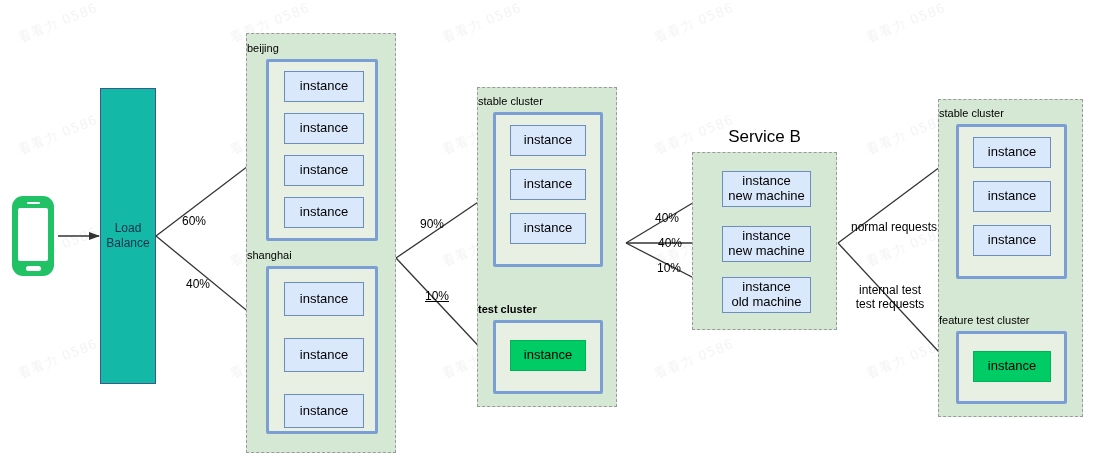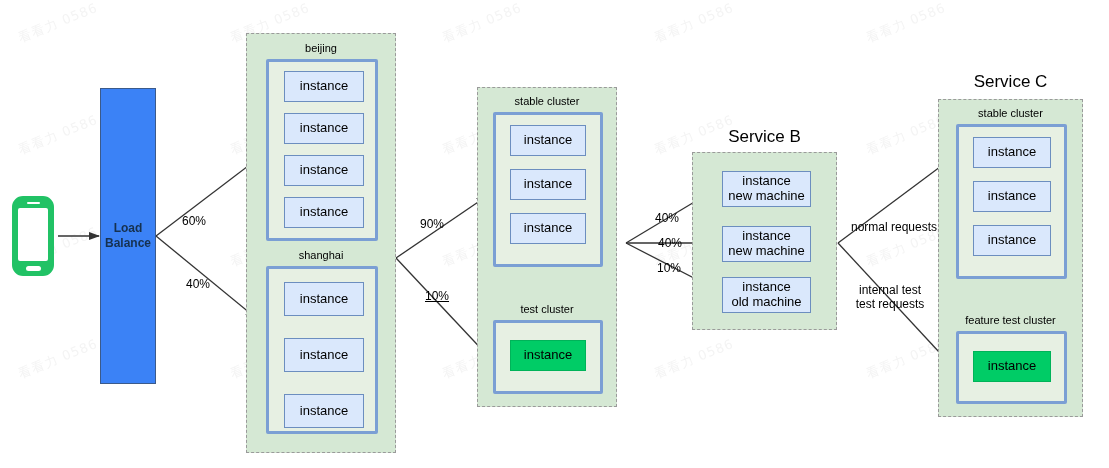--- a/index.html
+++ b/index.html
@@ -45,21 +45,21 @@
   
   .grp{
     position:absolute;
     background:#d5e8d4;
     border:1px dashed #9a9a9a;
     box-sizing:border-box;
   }
   .grp-title{
     position:absolute;
     left:0;right:0;
-    text-align:center;
+    text-align:left;
     font-size:11px;
     color:#000;
     white-space:nowrap;
   }
   .svc-title{
     position:absolute;
     text-align:center;
     font-size:17px;
     color:#000;
     white-space:nowrap;
@@ -87,31 +87,30 @@
   }
   .inst.green{
     background:#00cc66;
     border:1px solid #00b359;
   }
   .inst .l2{display:block;}
 
   
   .lb{
     position:absolute;
-    background:#3b82f6;
+    background:#14b8a6;
     border:1px solid #3b5a8a;
     box-sizing:border-box;
     display:flex;
     align-items:center;
     justify-content:center;
     text-align:center;
     font-size:12px;
     color:#16314f;
     line-height:1.25;
-    font-weight:bold;
   }
 
   
   .phone{
     position:absolute;
     box-sizing:border-box;
     background:#21c265;
     border:2px solid #21c265;
     border-radius:11px;
   }
@@ -232,21 +231,21 @@
     </div>
   </div>
 
   <div class="grp" style="left:477px;top:87px;width:140px;height:320px;">
     <div class="grp-title" style="top:7px;">stable cluster</div>
     <div class="cluster" style="left:15px;top:24px;width:110px;height:155px;">
       <div class="inst" style="left:14px;top:10px;width:76px;height:31px;">instance</div>
       <div class="inst" style="left:14px;top:54px;width:76px;height:31px;">instance</div>
       <div class="inst" style="left:14px;top:98px;width:76px;height:31px;">instance</div>
     </div>
-    <div class="grp-title" style="top:215px;">test cluster</div>
+    <div class="grp-title" style="top:215px;font-weight:bold;">test cluster</div>
     <div class="cluster" style="left:15px;top:232px;width:110px;height:74px;">
       <div class="inst green" style="left:14px;top:17px;width:76px;height:31px;">instance</div>
     </div>
   </div>
 
   <div class="svc-title" style="left:692px;top:127px;width:145px;">Service B</div>
   <div class="grp" style="left:692px;top:152px;width:145px;height:178px;">
     <div class="inst" style="left:29px;top:18px;width:89px;height:36px;">
       <span class="l1">instance</span>
       <span class="l2">new machine</span>
@@ -254,21 +253,20 @@
     <div class="inst" style="left:29px;top:73px;width:89px;height:36px;">
       <span class="l1">instance</span>
       <span class="l2">new machine</span>
     </div>
     <div class="inst" style="left:29px;top:124px;width:89px;height:36px;">
       <span class="l1">instance</span>
       <span class="l2">old machine</span>
     </div>
   </div>
 
-  <div class="svc-title" style="left:938px;top:72px;width:145px;">Service C</div>
   <div class="grp" style="left:938px;top:99px;width:145px;height:318px;">
     <div class="grp-title" style="top:7px;">stable cluster</div>
     <div class="cluster" style="left:17px;top:24px;width:111px;height:155px;">
       <div class="inst" style="left:14px;top:10px;width:78px;height:31px;">instance</div>
       <div class="inst" style="left:14px;top:54px;width:78px;height:31px;">instance</div>
       <div class="inst" style="left:14px;top:98px;width:78px;height:31px;">instance</div>
     </div>
     <div class="grp-title" style="top:214px;">feature test cluster</div>
     <div class="cluster" style="left:17px;top:231px;width:111px;height:73px;">
       <div class="inst green" style="left:14px;top:17px;width:78px;height:31px;">instance</div>

